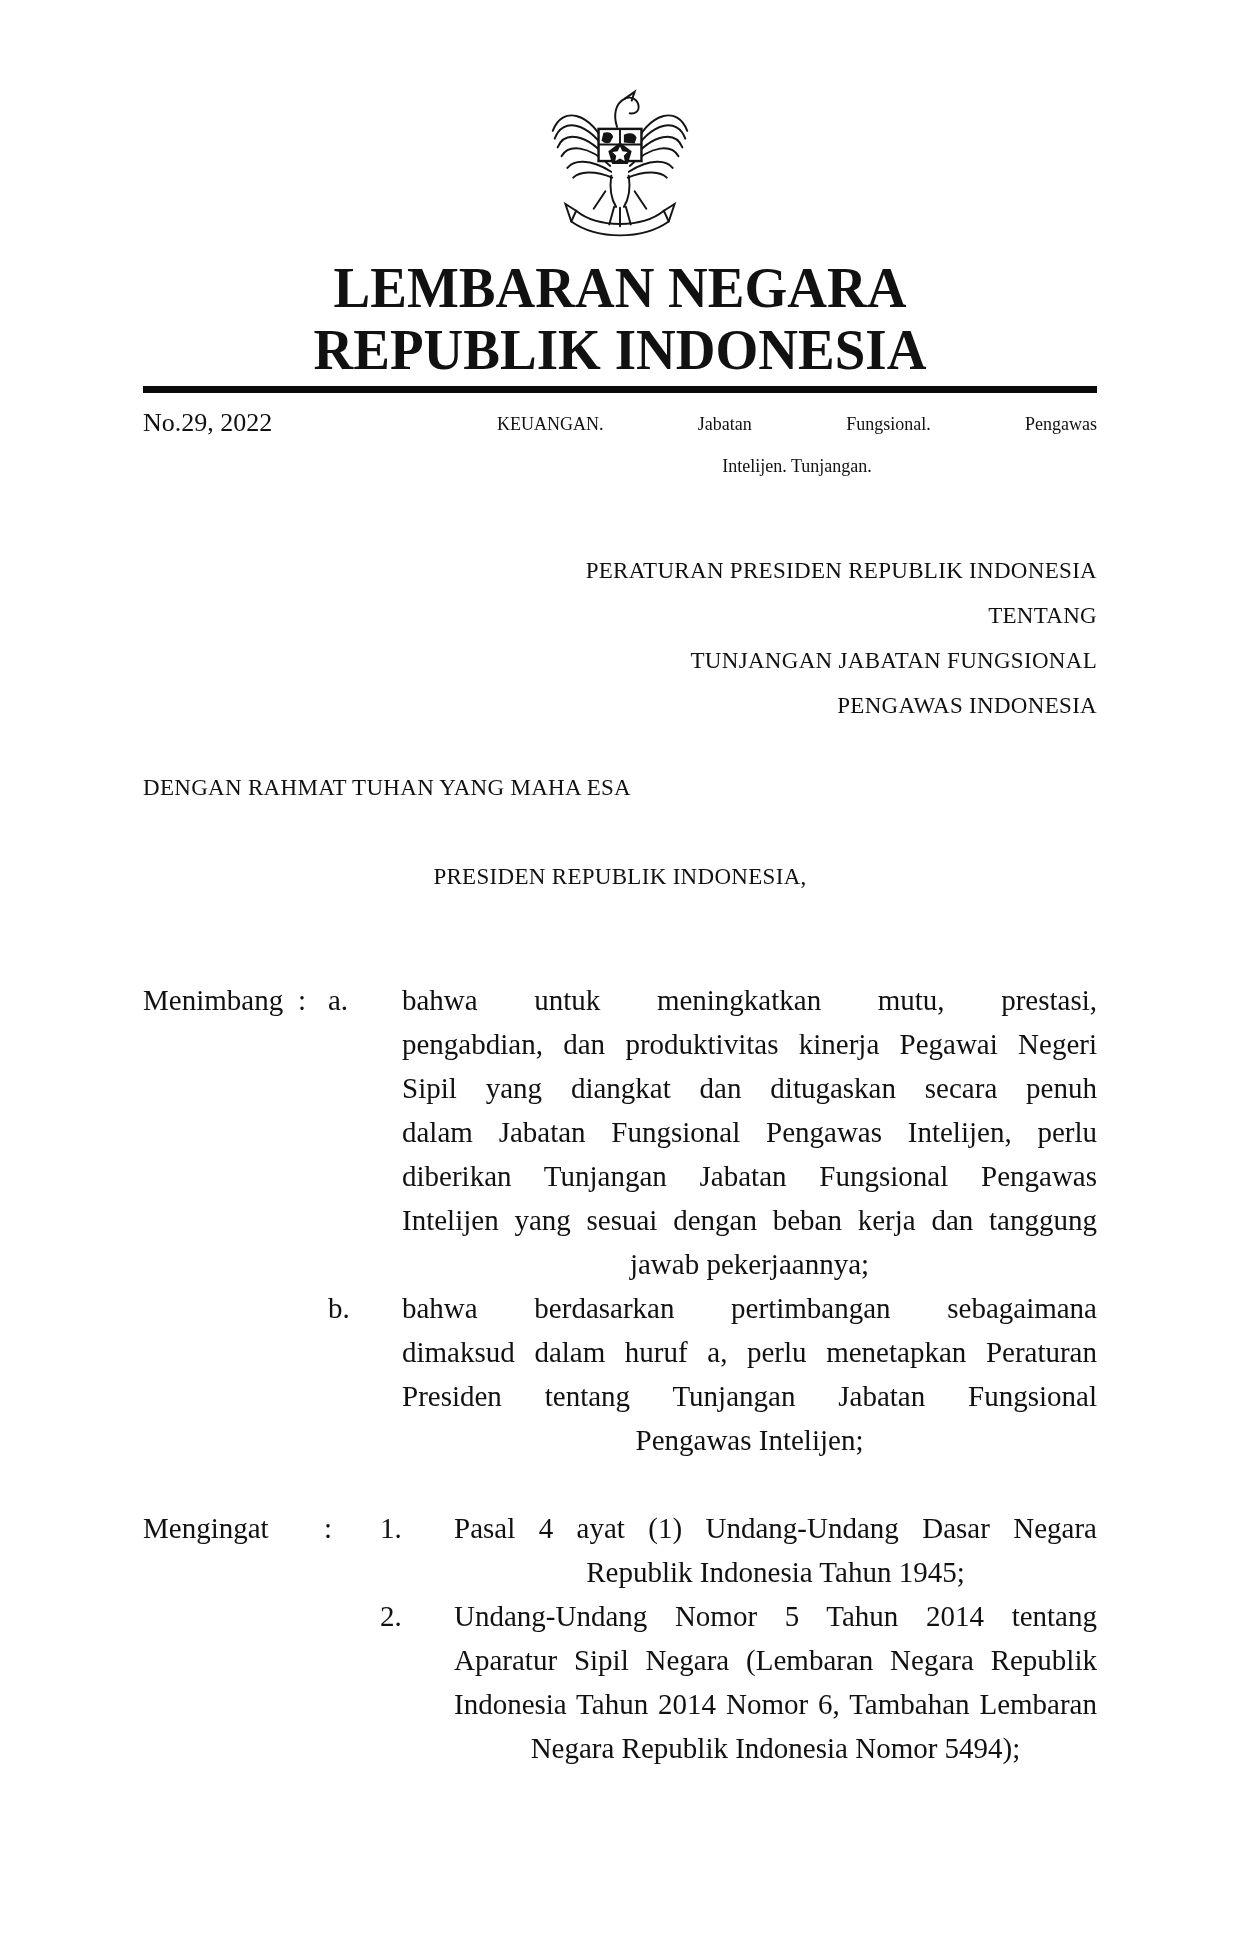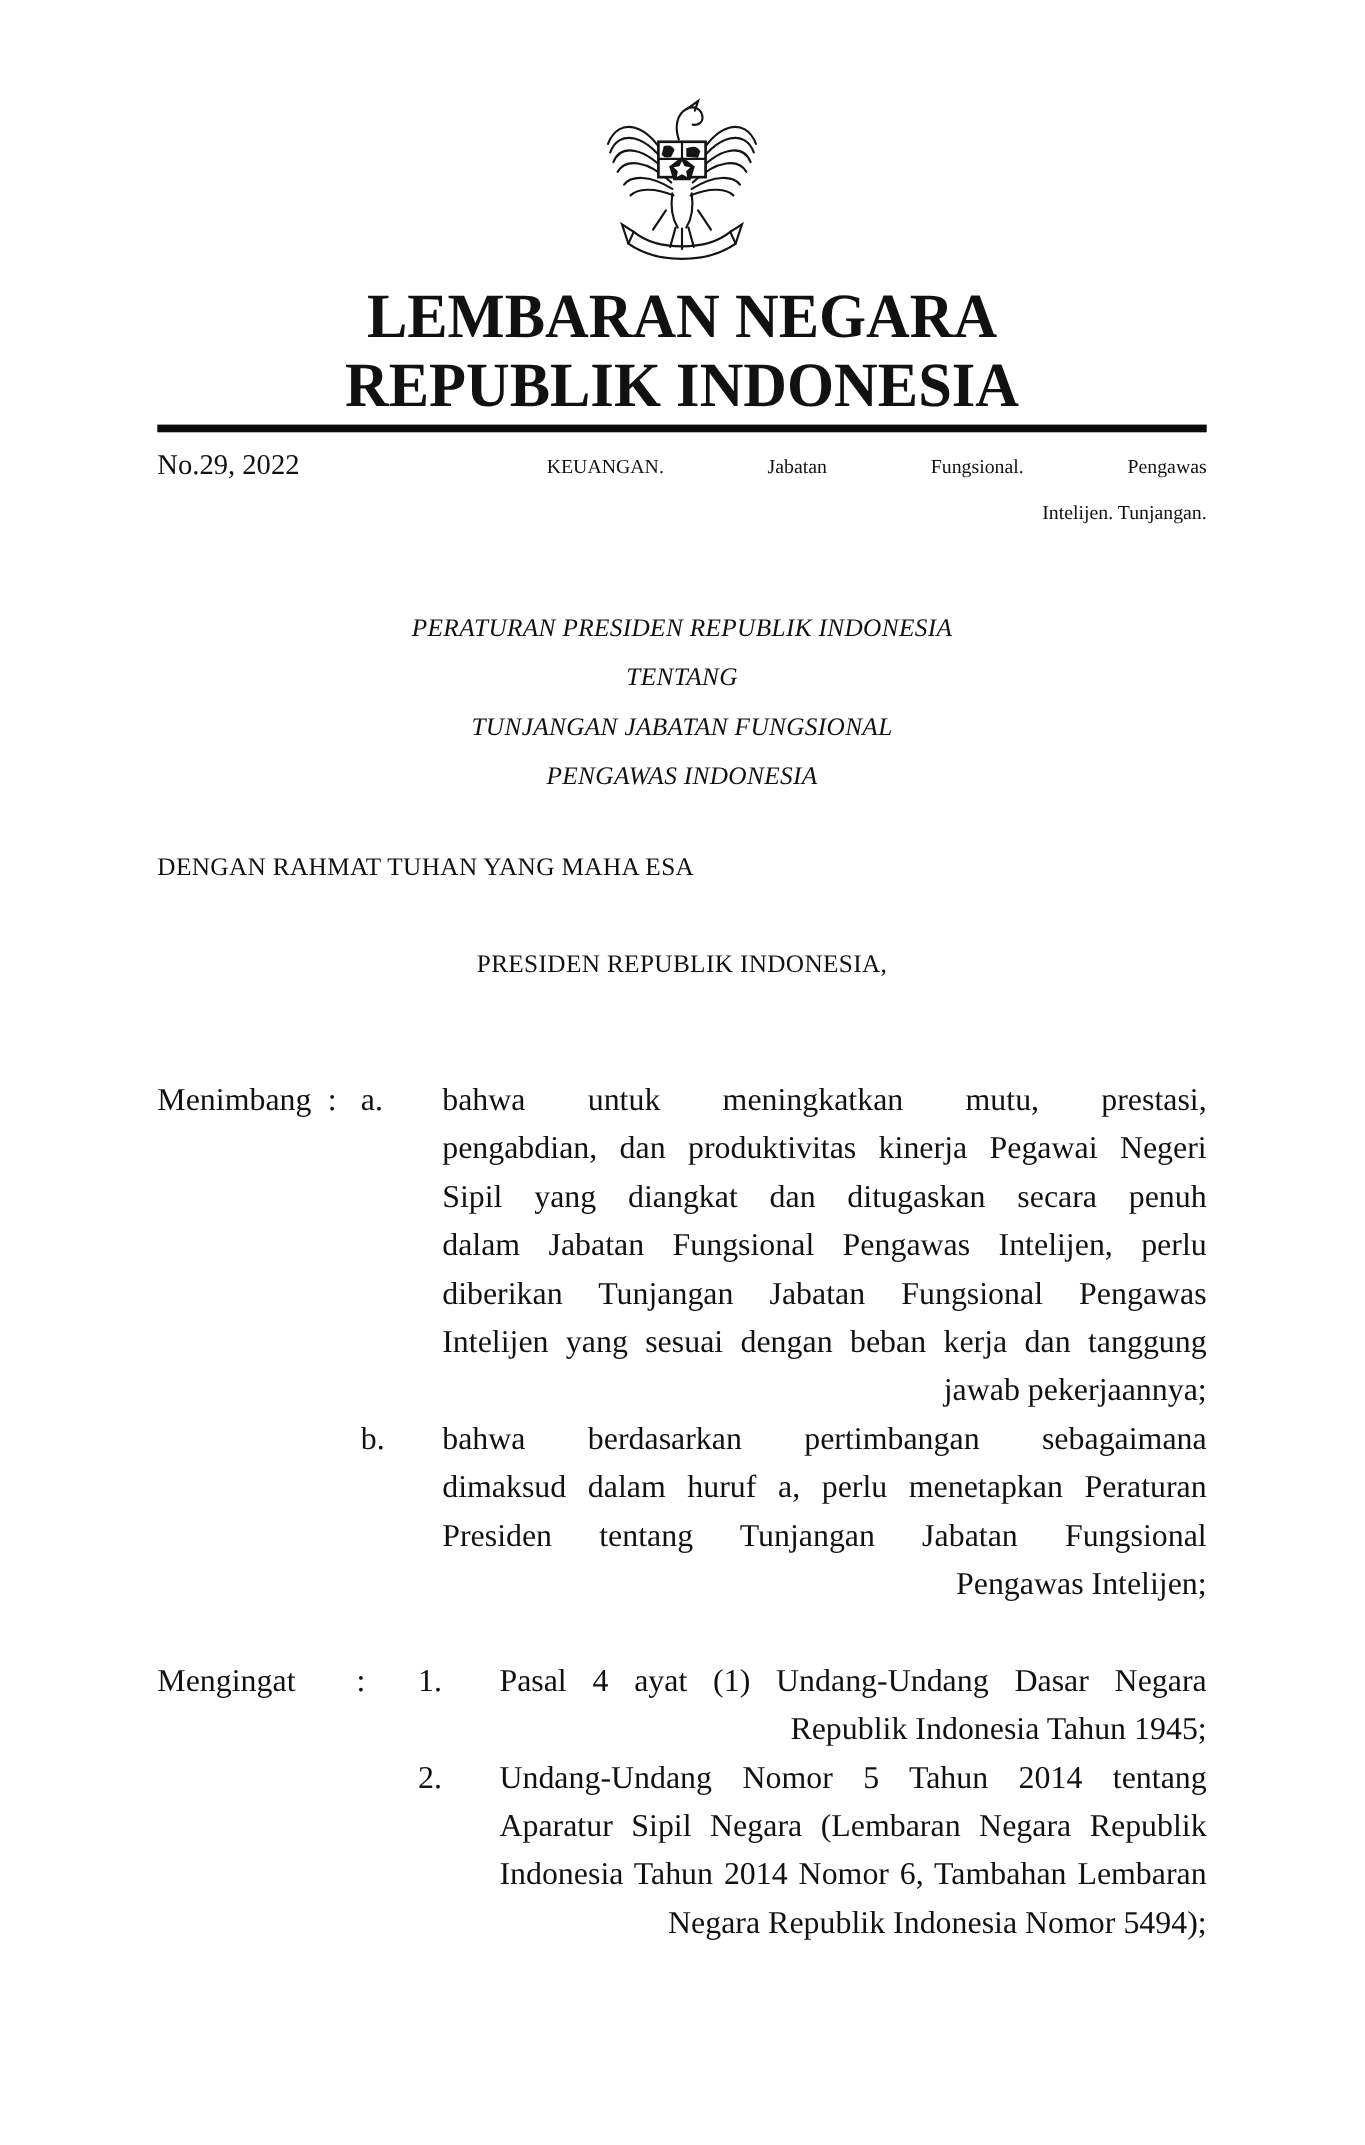--- a/index.html
+++ b/index.html
@@ -50,28 +50,27 @@
     width: 354px;
     font-size: 26px;
     line-height: 40px;
   }
   .masthead-subject {
     flex: 1;
     font-size: 18px;
     line-height: 42px;
   }
   .jline { text-align: justify; text-align-last: justify; }
-  .lline { text-align: right; }
+  .lline { text-align: center; }
   .doc-title {
     margin-top: 61px;
-    text-align: center;
+    text-align: right;
     font-size: 23px;
     line-height: 45px;
     letter-spacing: 0.3px;
-    font-style: italic;
   }
   .invocation {
     margin-top: 37px;
     font-size: 23px;
     line-height: 45px;
     letter-spacing: 0.3px;
   }
   .authority {
     margin-top: 44px;
     text-align: center;

